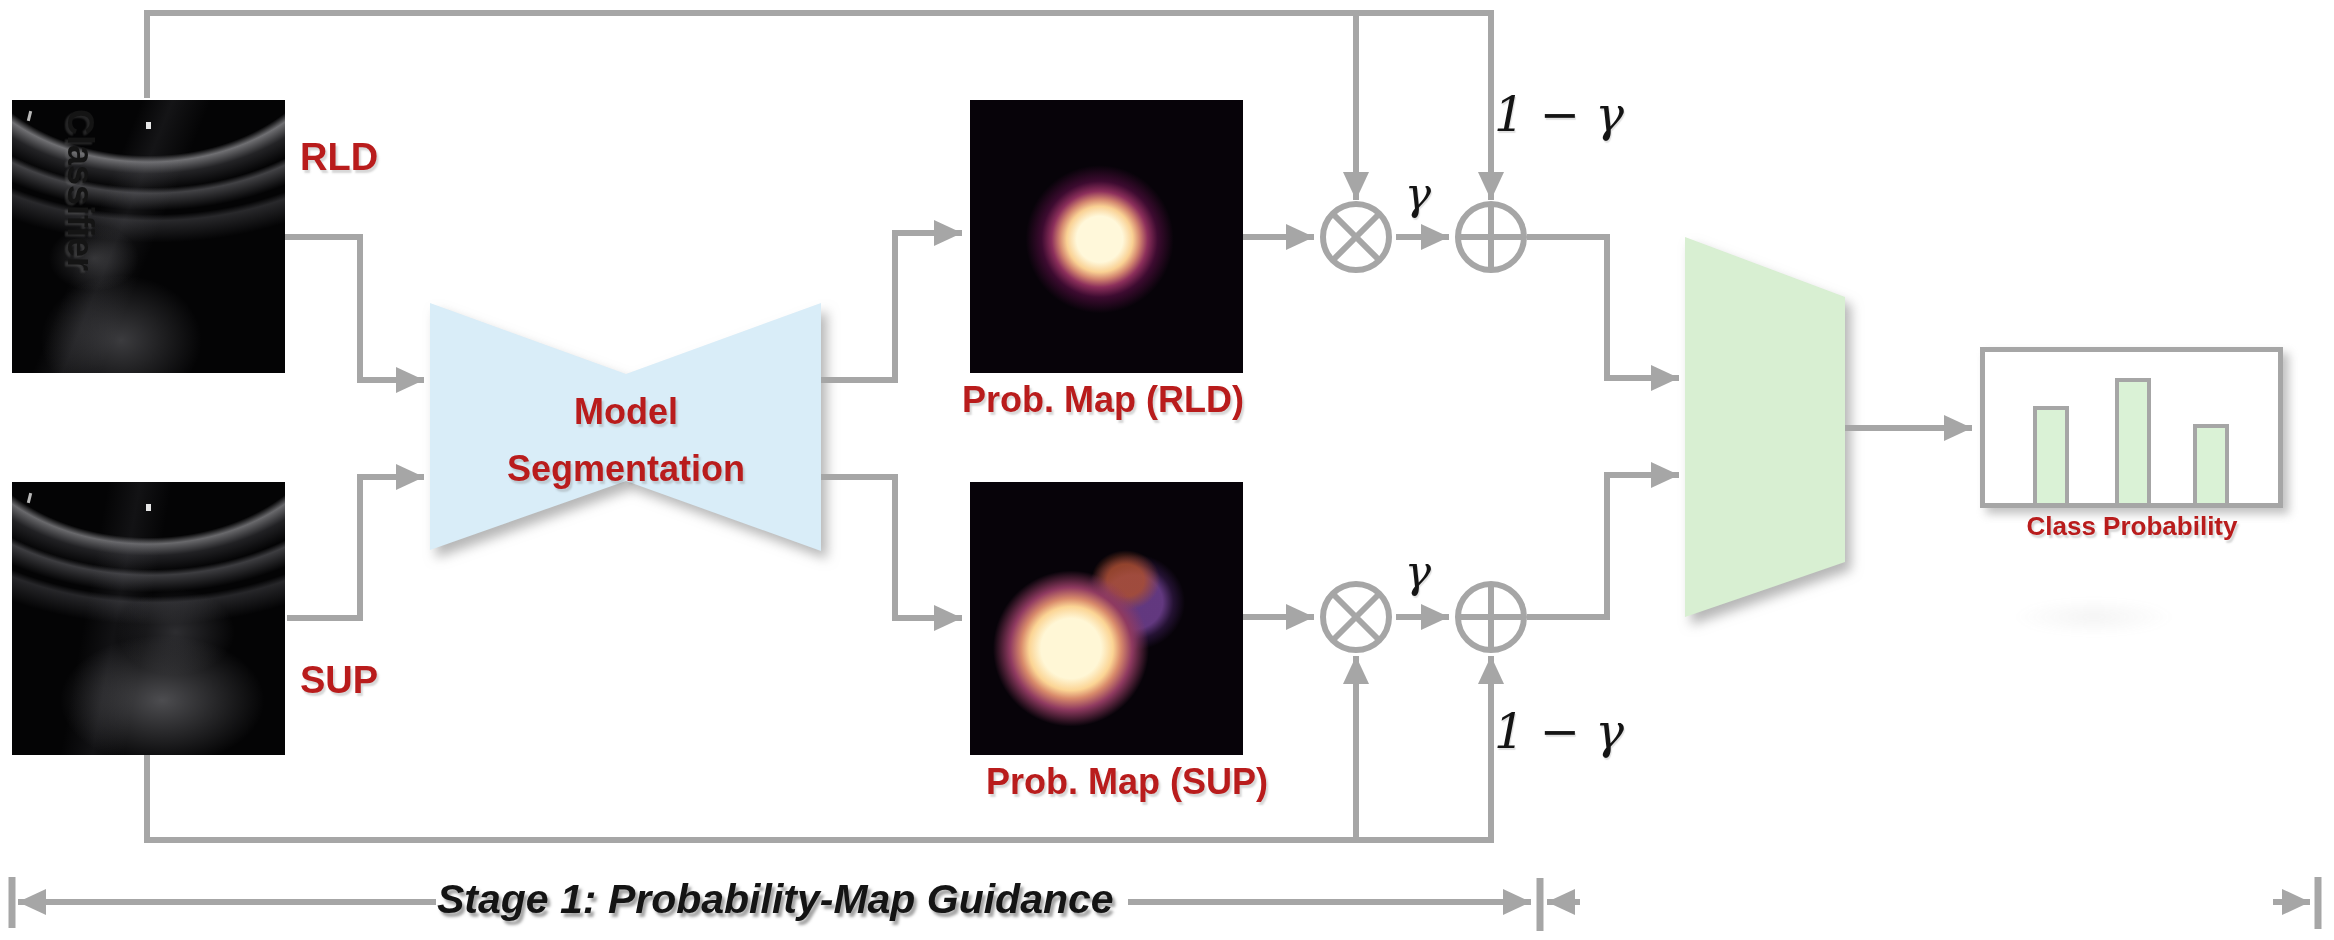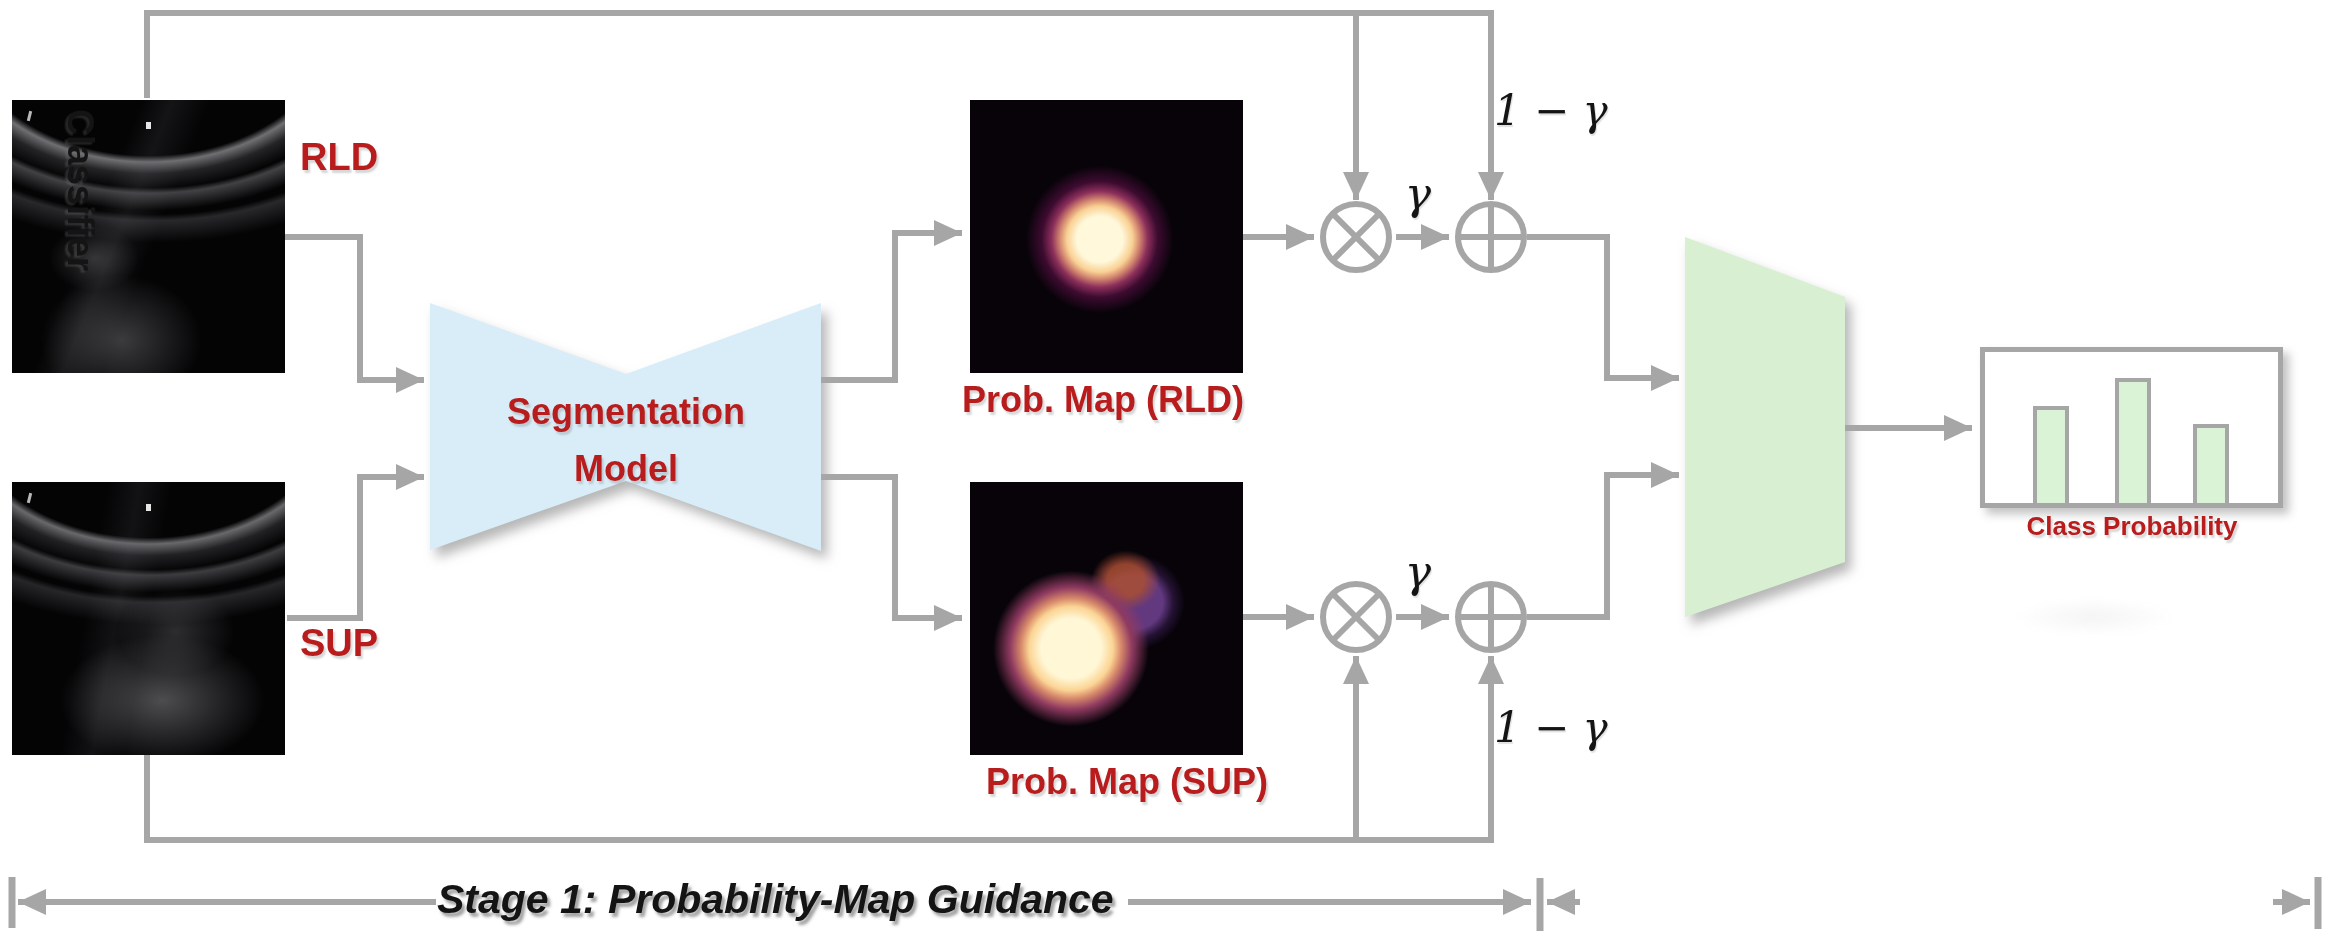--- a/index.html
+++ b/index.html
@@ -17,21 +17,21 @@
   .cls-shape{fill:var(--cls_fill);}
   .lbl{position:absolute;font-weight:bold;color:#b91c1c;
        text-shadow:2px 3px 2px rgba(120,120,120,.30);white-space:nowrap;}
   .center{text-align:center;}
   .io-label{font-size:38px;}
   .seg-label{left:455px;top:383px;width:342px;font-size:36px;line-height:57px;text-align:center;}
   .map-caption{font-size:36px;width:290px;text-align:center;}
   .math{position:absolute;font-family:"DejaVu Serif",serif;font-style:italic;color:#141414;
         white-space:nowrap;text-shadow:1px 2px 1px rgba(130,130,130,.25);}
   .gamma{font-size:44px;width:52px;text-align:center;}
-  .one-minus-gamma{font-size:42px;width:120px;text-align:left;}
+  .one-minus-gamma{font-size:48px;width:120px;text-align:left;}
   .classifier-label{left:1685px;top:237px;width:160px;height:380px;display:flex;
         align-items:center;justify-content:center;text-shadow:none;}
   .classifier-label span{display:block;transform:rotate(90deg);font-weight:bold;
         font-size:36px;white-space:nowrap;text-shadow:2px 3px 2px rgba(120,120,120,.30);}
   .stage-label{font-size:41px;font-weight:bold;font-style:italic;text-align:center;
         text-shadow:3px 4px 3px rgba(90,90,90,.55);white-space:nowrap;}
   
   .us{position:absolute;width:273px;height:273px;}
   .us-rld{background:
     radial-gradient(42% 34% at 40% 88%, rgba(150,150,156,.38), rgba(0,0,0,0) 70%),
@@ -143,25 +143,25 @@
       <path class="wire" d="M1128,902 H1531" marker-end="url(#ah)"></path>
       <path class="wire" d="M1547,902 H1580" marker-start="url(#ah)"></path>
       <path class="wire" d="M2273,902 H2310" marker-end="url(#ah)"></path>
     </g>
   </svg>
 
   <div class="us us-rld" style="left:12px;top:100px;"></div>
   <div class="us us-sup" style="left:12px;top:482px;"></div>
 
   <div class="lbl io-label" style="left:300px;top:136px;width:90px;">RLD</div>
-  <div class="lbl io-label" style="left:300px;top:622px;width:90px;">SUP</div>
+  <div class="lbl io-label" style="left:300px;top:659px;width:90px;">SUP</div>
 
   <div class="lbl seg-label">
+    <div>Model</div>
     <div>Segmentation</div>
-    <div>Model</div>
   </div>
 
   <div class="pm pm-rld" style="left:970px;top:100px;"></div>
   <div class="pm pm-sup" style="left:970px;top:482px;"></div>
 
   <div class="lbl map-caption" style="left:958px;top:379px;text-align:center;">Prob. Map (RLD)</div>
   <div class="lbl map-caption" style="left:958px;top:761px;margin-left:24px;">Prob. Map (SUP)</div>
 
   <div class="math gamma" style="left:1392px;top:168px;">γ</div>
   <div class="math one-minus-gamma" style="left:1494px;top:86px;">1 − γ</div>

